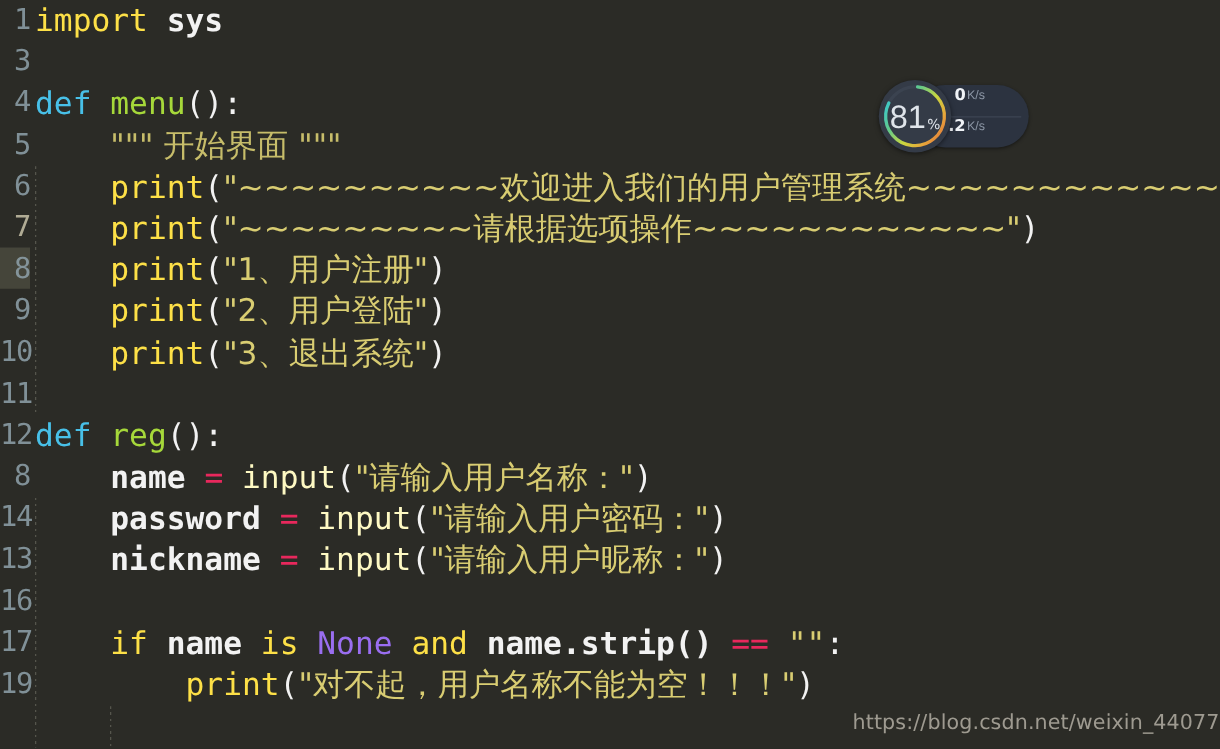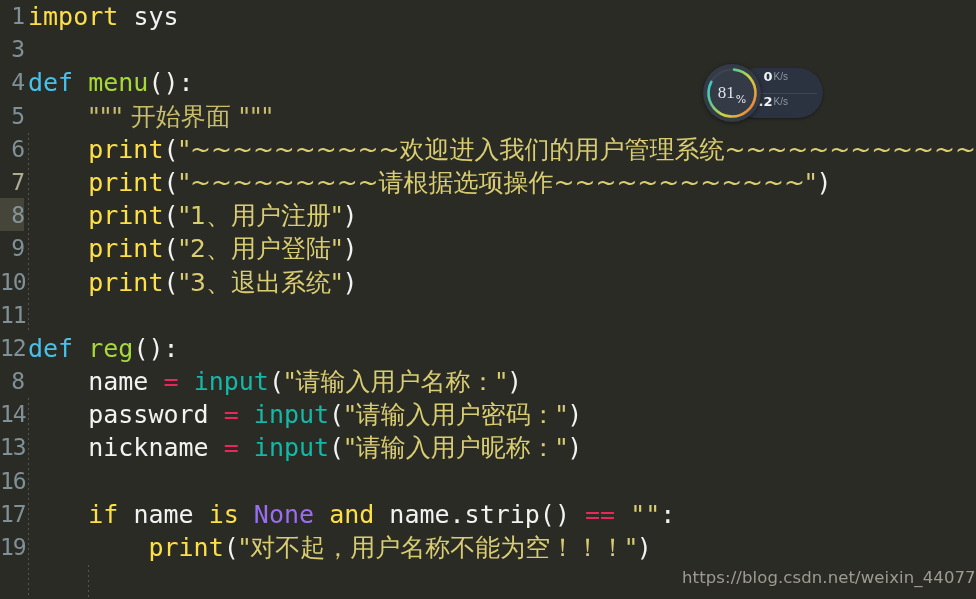--- a/index.html
+++ b/index.html
@@ -63,23 +63,23 @@
     vertical-align: top;
     letter-spacing: -1px;
   }
   .ln.cur { color: #c8c2a8; }
   .src { vertical-align: top; }
 
   
   .kw   { color: #fde047; }              
   .def  { color: #48c0e8; }
   .fn   { color: #a6d83a; margin-top: 17px; }
-  .bi   { color: #14b8a6; text-align: center; }              
+  .bi   { color: #fef9c3; text-align: center; }              
   .none { color: #9a6ef0; }
-  .id   { color: #f2f2f2; }
+  .id   { color: #f2f2f2; font-weight: bold; }
   .punc { color: #f2f2f2; }
   .str  { color: #d9cd72; }
   .cmt  { color: #c7bd6a; }
   .op   { color: #e8285c; }
 
   
   .cn { font-family: "DejaVu Sans", "Liberation Sans", sans-serif; }
 
   
   .watermark {
@@ -160,22 +160,22 @@
   .netwidget .pct {
     position: absolute;
     left: 0; top: 0;
     width: 58px; height: 58px;
     display: flex;
     align-items: center;
     justify-content: center;
   }
   .netwidget .pct .num {
     color: #dfe4ea;
-    font-size: 17px;
-    font-family: Liberation Serif, serif;
+    font-size: 26px;
+    font-family: Liberation Sans, sans-serif;
     text-align: right;
   }
   .netwidget .pct .sym {
     color: #dfe4ea;
     font-size: 11px;
     align-self: flex-end;
     margin-bottom: 16px;
     margin-left: 1px;
     font-family: "DejaVu Sans", "Liberation Sans", sans-serif;
   }

